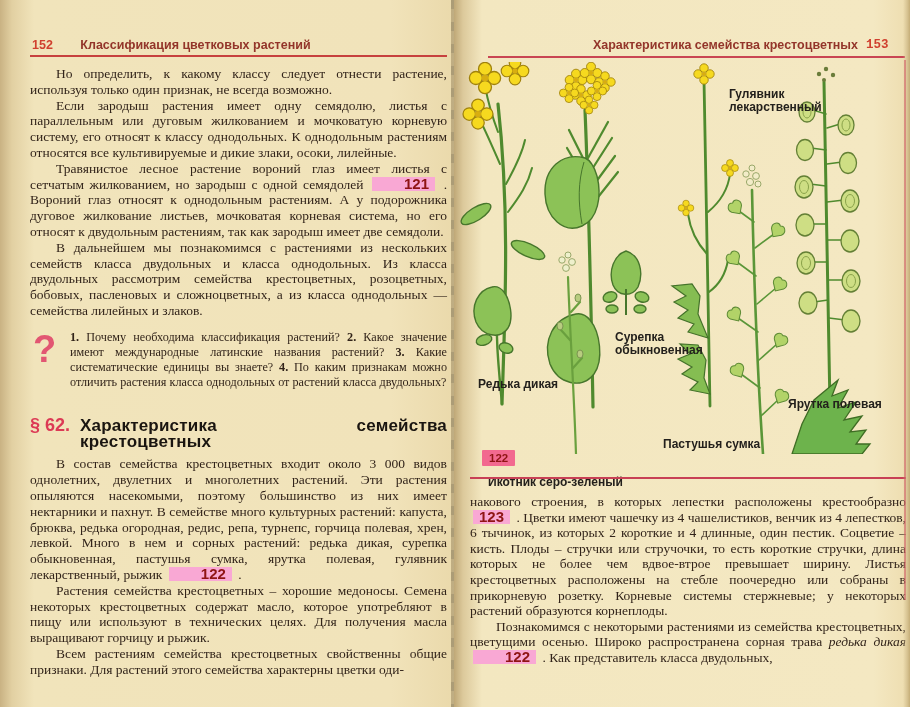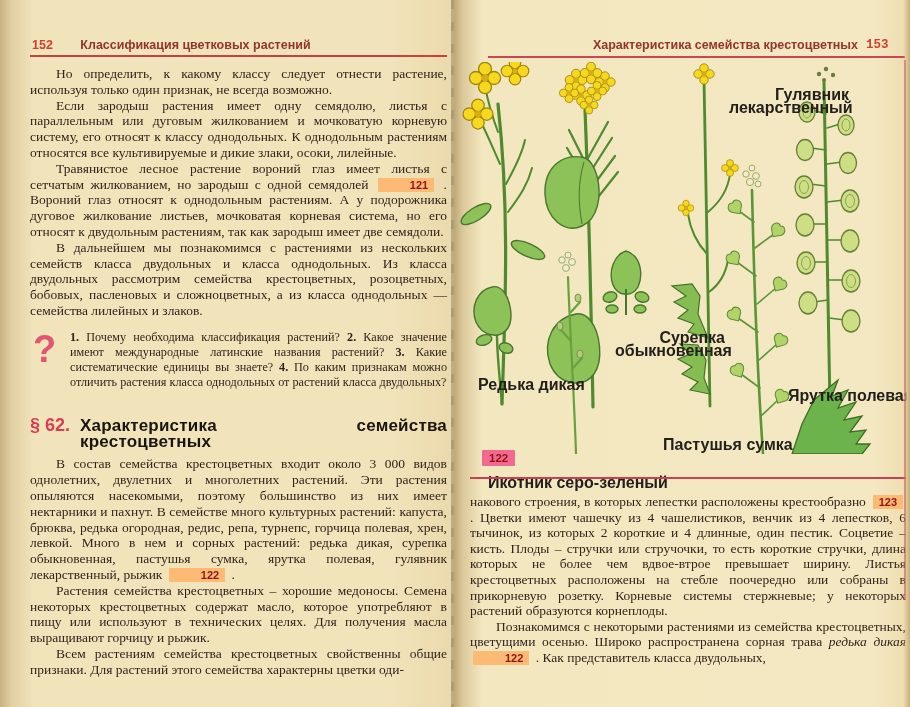--- a/index.html
+++ b/index.html
@@ -30,46 +30,46 @@
   .rp-rule{left:488px;top:56px;width:417px;background:#c94653;}
   .fig-rule{left:470px;top:477px;width:436px;background:#c84055;}
 
   
   .lp-body{position:absolute;left:30px;top:66px;width:417px;color:#32241a;
     font-size:13.5px;line-height:15.8px;text-align:justify;}
   .para{margin:0;}
   .indent{text-indent:26px;}
   .seg-bold{font-weight:700;}
   .seg-italic{font-style:italic;}
-  .seg-badge{font-family:"Liberation Sans",sans-serif;font-weight:700;font-size:11px;
-    background:#fdba74;color:#8f1414;padding:0 6px;margin:0 3px;display:inline-block;
+  .seg-badge{font-family:"Liberation Sans",sans-serif;font-weight:700;font-size:15px;
+    background:#f9a8d4;color:#8f1414;padding:0 6px;margin:0 3px;display:inline-block;
     line-height:14px;border-radius:0;}
   .qblock{position:relative;margin:11px 0 0 0;padding-left:40px;min-height:78px;}
   .qmark{position:absolute;left:3px;top:0;font-family:"Liberation Sans",sans-serif;
     font-weight:700;font-size:38px;line-height:38px;color:#e25672;}
   .qtext{margin:0;font-size:12.2px;line-height:15.2px;text-align:justify;}
   .sechead{margin:10px 0 7px 0;font-family:"Liberation Sans",sans-serif;color:#1a1510;
     display:flex;gap:10px;align-items:baseline;}
   .secnum{color:#dc3a55;font-weight:700;font-size:18px;white-space:nowrap;}
   .sectitle{font-weight:700;font-size:17px;letter-spacing:.2px;}
 
   
   .rp-body{position:absolute;left:470px;top:494px;width:436px;color:#32241a;
     font-size:13.5px;line-height:15.6px;text-align:justify;}
 
   
   .fig-svg{position:absolute;left:458px;top:62px;}
   .plant-label{position:absolute;font-family:"Liberation Sans",sans-serif;font-weight:700;
-    font-size:16px;line-height:13px;color:#23201c;white-space:nowrap;text-align:right;}
+    font-size:12px;line-height:13px;color:#23201c;white-space:nowrap;}
   .lbl-gulyavnik{left:729px;top:88px;white-space:normal;width:120px;}
   .lbl-surepka{left:615px;top:331px;white-space:normal;width:110px;}
   .lbl-redka{left:478px;top:378px;}
   .lbl-ikotnik{left:488px;top:436px;margin-top:40px;}
   .lbl-pastushya{left:663px;top:438px;}
-  .lbl-yarutka{left:788px;top:389px;}
+  .lbl-yarutka{left:788px;top:398px;}
   .figcap{position:absolute;left:482px;top:450px;display:flex;align-items:center;gap:10px;
     font-family:"Liberation Sans",sans-serif;}
   .figcap .badge{font-weight:700;font-size:11.5px;background:#f2698f;color:#8f1414;
     padding:2px 7px;border-radius:1px;}
   .figcap .captext{font-weight:700;font-size:12.5px;color:#23201c;}
 </style>
 </head>
 <body>
 
 <div class="book">

